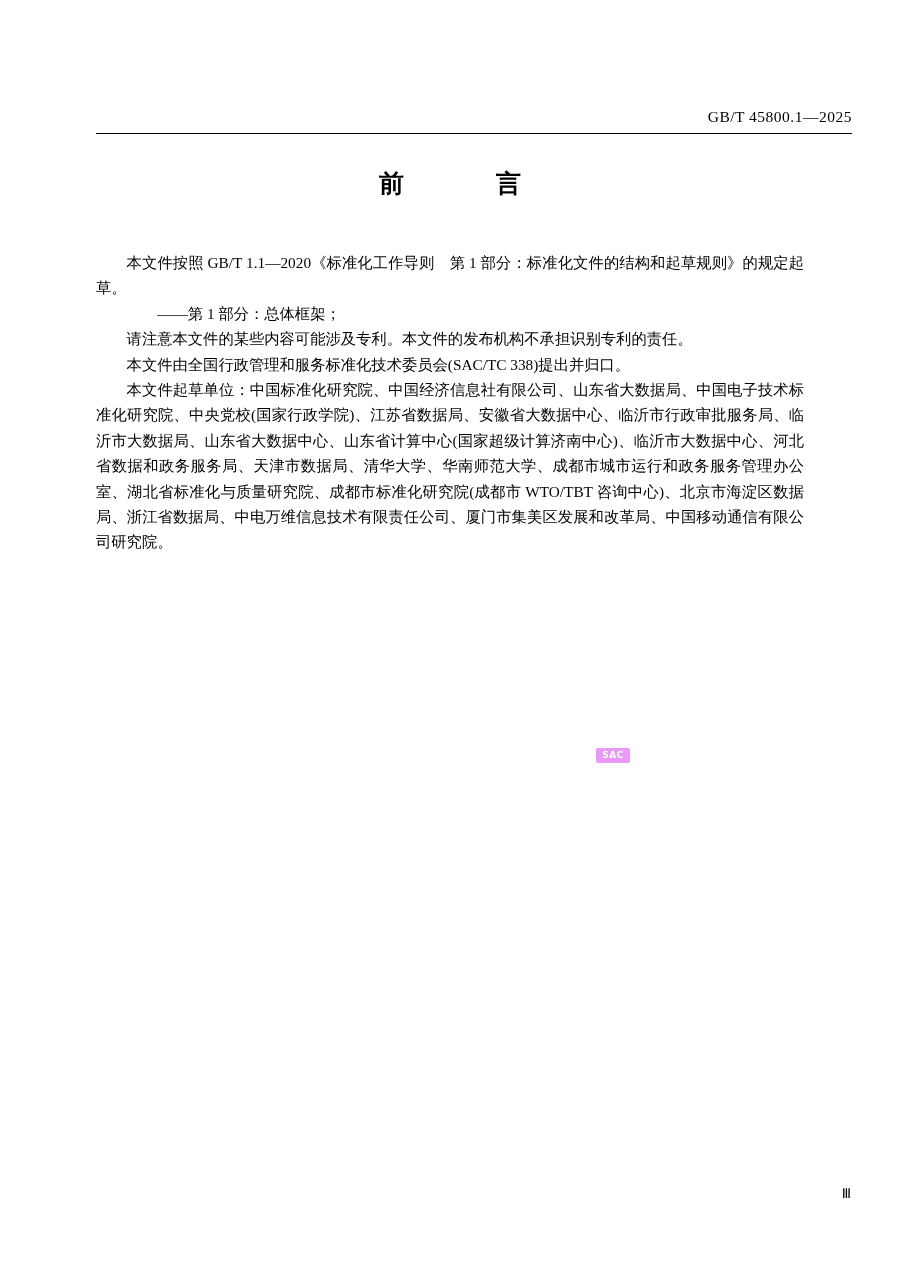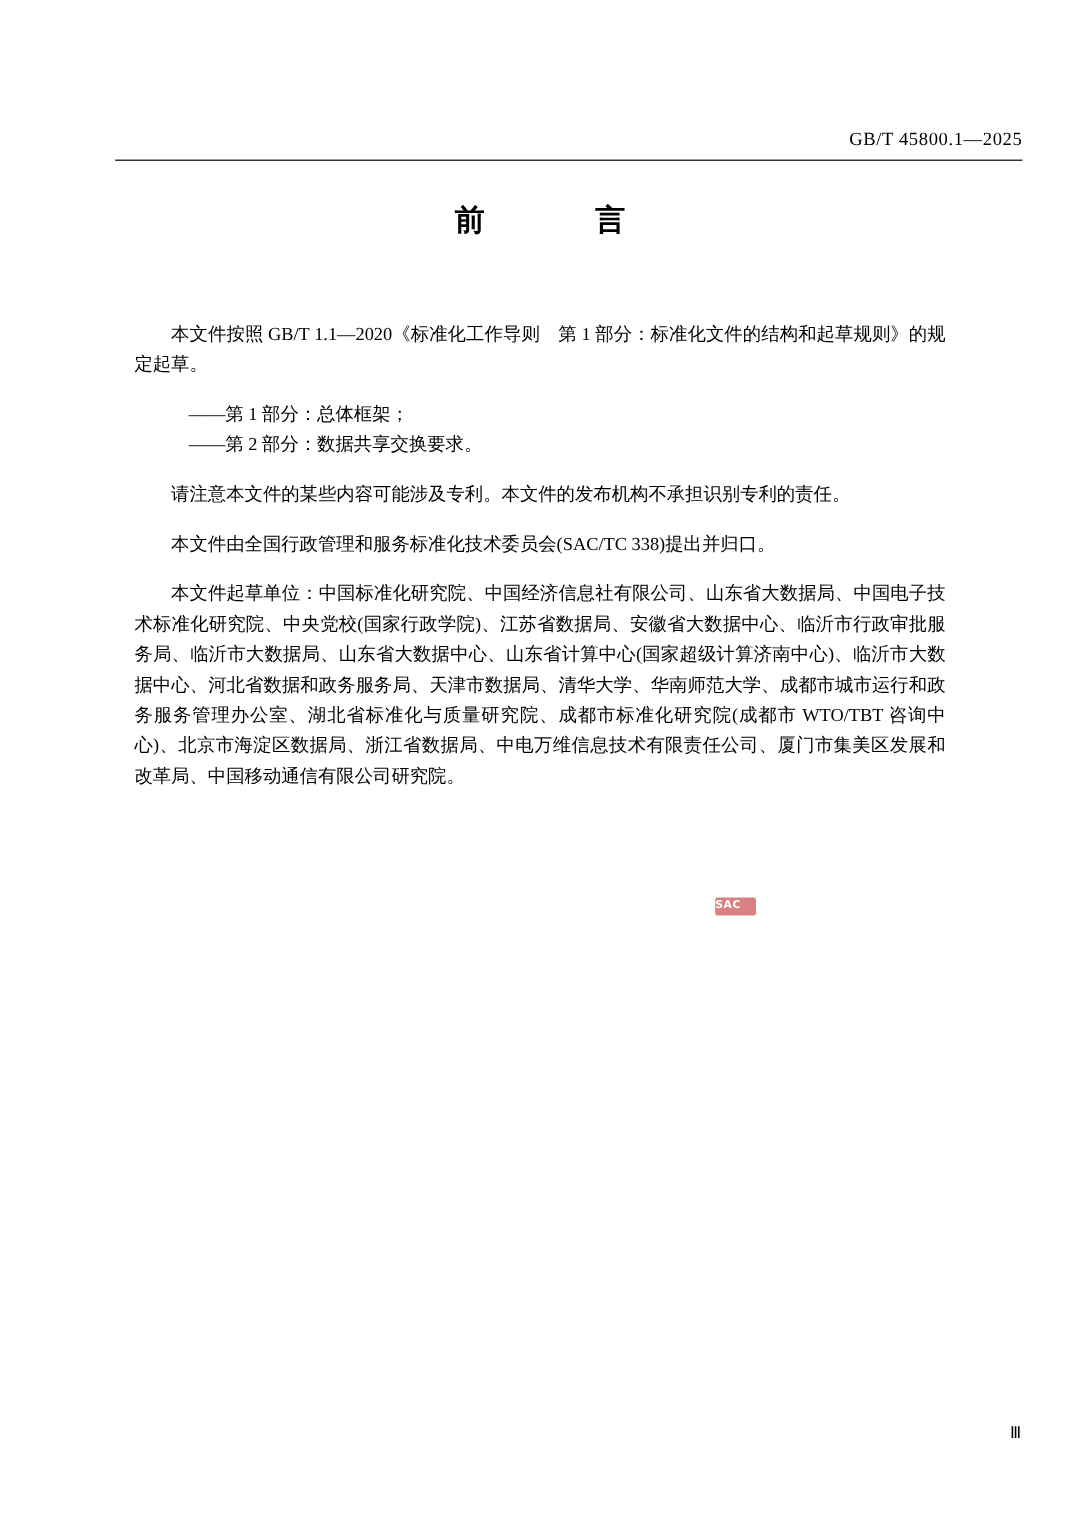--- a/index.html
+++ b/index.html
@@ -62,48 +62,48 @@
     position: absolute;
     top: 250px;
     left: 96px;
     width: 708px;
     font-size: 15.3px;
     line-height: 25.4px;
     text-align: justify;
     text-justify: inter-ideograph;
   }
   .para {
-    margin: 16px;
+    margin: 0;
     text-indent: 2em;
   }
   .dash-item {
     margin: 0;
     text-indent: 4em;
   }
 
   
   .watermark {
     position: absolute;
     left: 596px;
     top: 748px;
     width: 34px;
     height: 22px;
     opacity: 0.55;
   }
   .watermark .wm-box {
     width: 34px;
     height: 15px;
-    background: #b91c1c;
+    background: #d946ef;
     border-radius: 2px;
     color: #ffffff;
     font-family: "DejaVu Sans", sans-serif;
     font-size: 9px;
     font-weight: bold;
     line-height: 15px;
-    text-align: left;
+    text-align: center;
     letter-spacing: 0.5px;
   }
 
   
   .folio {
     position: absolute;
     bottom: 70px;
     right: 96px;
     font-family: "Liberation Serif", serif;
     font-size: 13.5px;
@@ -116,21 +116,20 @@
 <div class="page">
 
   <div class="header">GB/T 45800.1—2025</div>
   <div class="header-rule"></div>
 
   <div class="title">前　　言</div>
 
   <div class="content">
     <p class="para">本文件按照 GB/T 1.1—2020《标准化工作导则　第 1 部分：标准化文件的结构和起草规则》的规定起草。</p>
     <p class="dash-item">——第 1 部分：总体框架；</p>
-    <p class="dash-item">——第 2 部分：数据共享交换要求。</p>
     <p class="para">请注意本文件的某些内容可能涉及专利。本文件的发布机构不承担识别专利的责任。</p>
     <p class="para">本文件由全国行政管理和服务标准化技术委员会(SAC/TC 338)提出并归口。</p>
     <p class="para">本文件起草单位：中国标准化研究院、中国经济信息社有限公司、山东省大数据局、中国电子技术标准化研究院、中央党校(国家行政学院)、江苏省数据局、安徽省大数据中心、临沂市行政审批服务局、临沂市大数据局、山东省大数据中心、山东省计算中心(国家超级计算济南中心)、临沂市大数据中心、河北省数据和政务服务局、天津市数据局、清华大学、华南师范大学、成都市城市运行和政务服务管理办公室、湖北省标准化与质量研究院、成都市标准化研究院(成都市 WTO/TBT 咨询中心)、北京市海淀区数据局、浙江省数据局、中电万维信息技术有限责任公司、厦门市集美区发展和改革局、中国移动通信有限公司研究院。</p>
   </div>
 
   <div class="watermark">
     <div class="wm-box">SAC</div>
   </div>
 
   <div class="folio">Ⅲ</div>

